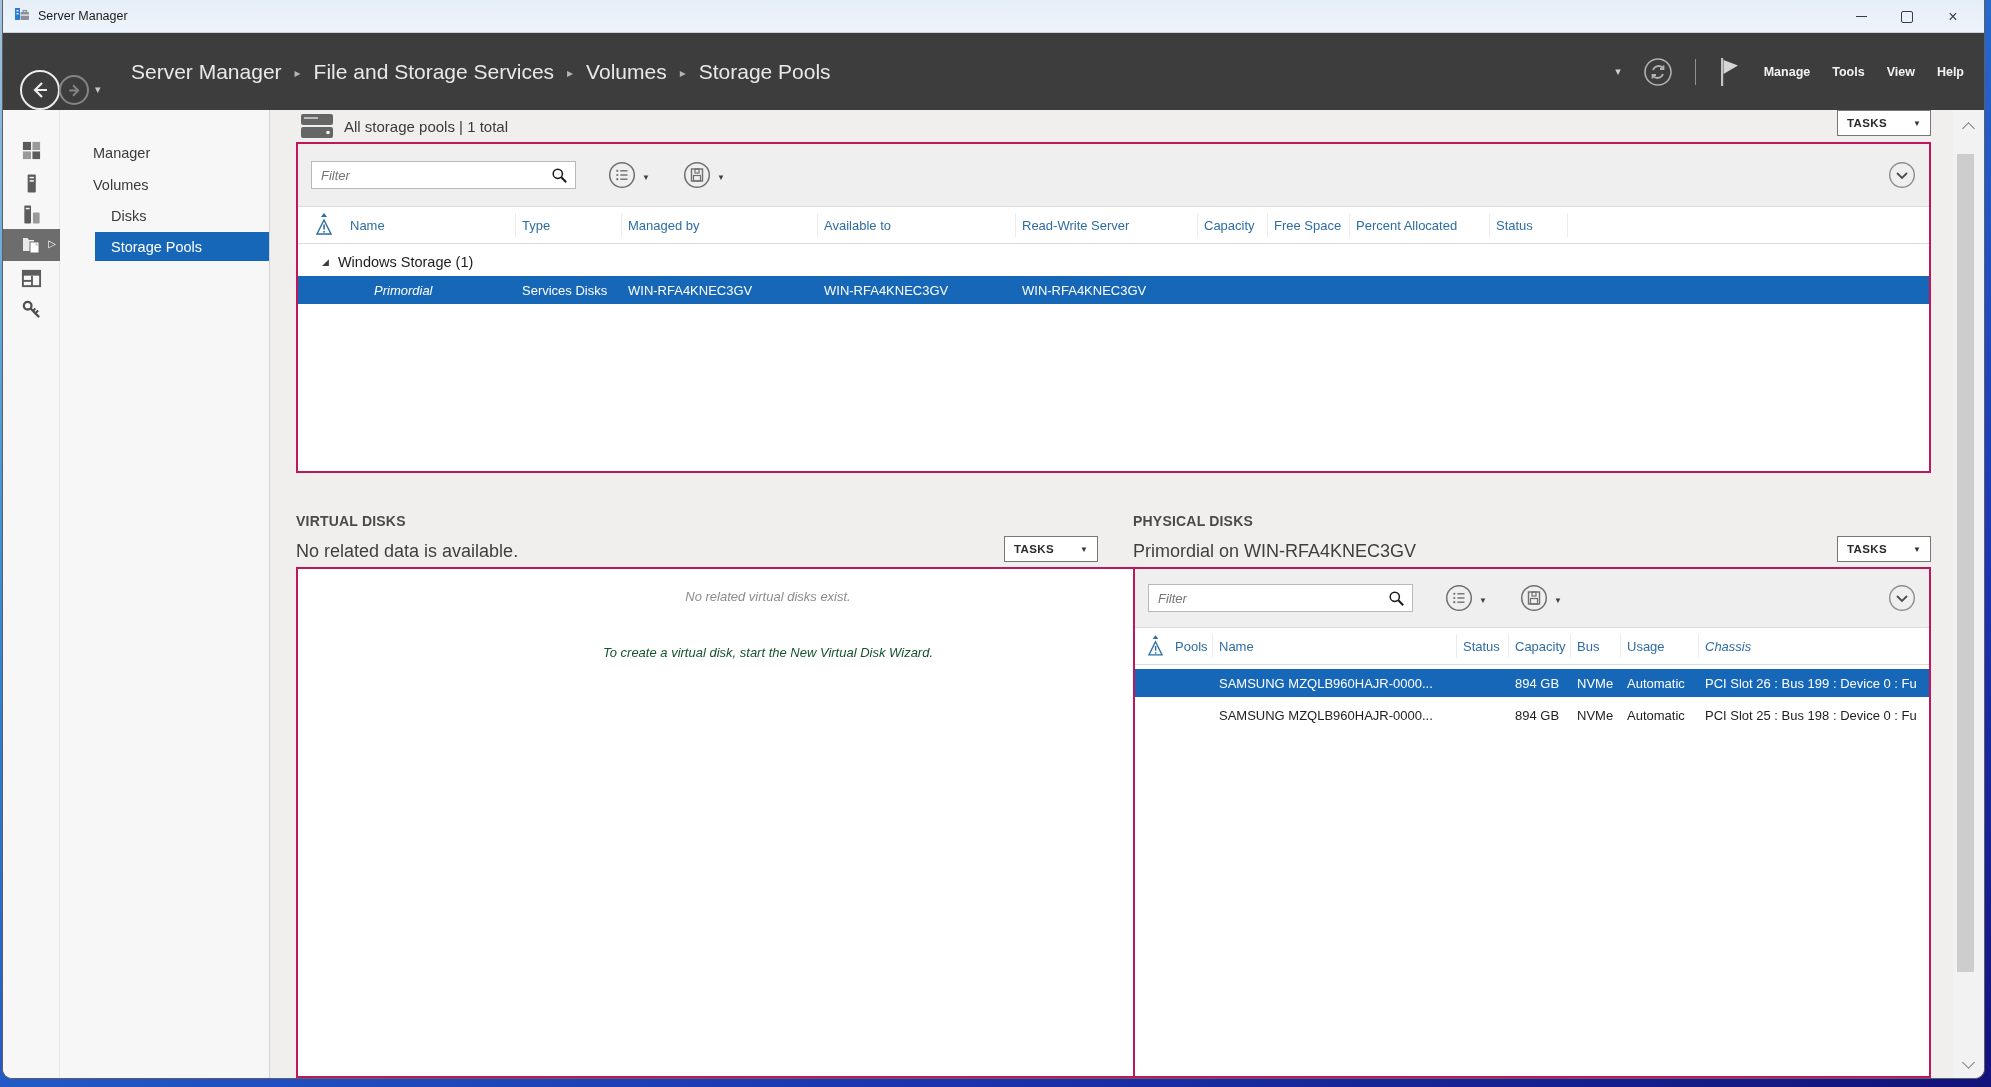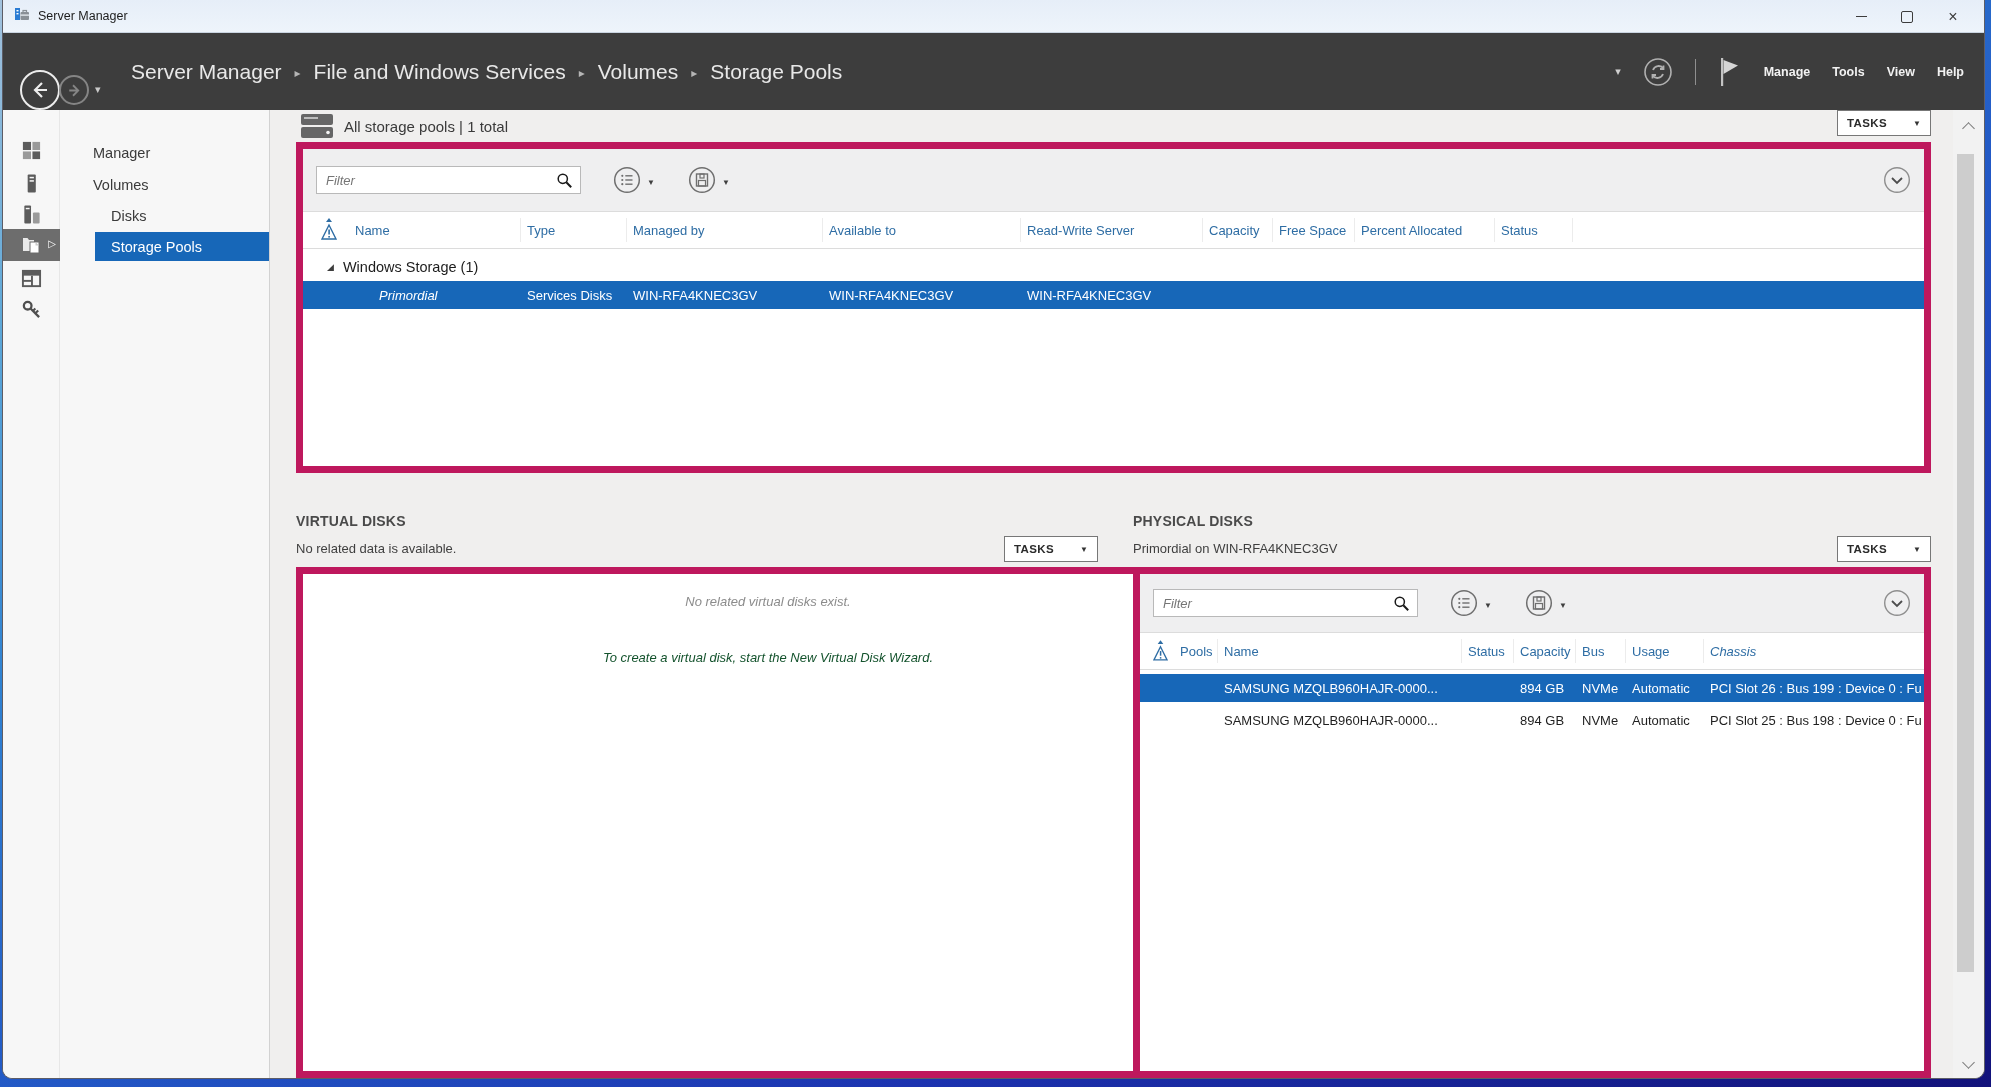--- a/index.html
+++ b/index.html
@@ -50,42 +50,42 @@
   
   .tasks-btn{position:absolute;width:94px;height:26px;background:#fff;border:1px solid #777;box-sizing:border-box;display:flex;align-items:center;justify-content:space-between;padding:0 9px;cursor:default;}
   .tasks-btn .tl{font-size:11.5px;font-weight:700;letter-spacing:.4px;color:#2b2b2b;}
   .tasks-btn .tc{font-size:8px;color:#333;}
   .filterbox{position:absolute;width:265px;height:28px;background:#fff;border:1px solid #b9b9b9;box-sizing:border-box;display:flex;align-items:center;}
   .filterbox input{flex:1;border:none;outline:none;font-size:13px;padding:0 4px 0 9px;font-family:inherit;color:#333;background:transparent;}
   .filterbox input::placeholder{font-style:italic;color:#757575;}
   .filterbox .mag{margin-right:7px;flex:0 0 auto;display:flex;}
   .toolcirc{display:flex;align-items:center;gap:6px;}
   .smallcaret{font-size:8px;color:#3f3f3f;}
-  .panelbox{position:absolute;background:#fff;border:7px solid #be185d;box-sizing:border-box;}
+  .panelbox{position:absolute;background:#fff;border:2px solid #be185d;box-sizing:border-box;}
   .toolbar{position:absolute;left:0;right:0;top:0;background:#efeff0;border-bottom:1px solid #e2e2e2;}
   .collapse-chev{position:absolute;right:13px;}
   
   .pools-grid{display:grid;grid-template-columns:46px 172px 106px 196px 198px 182px 70px 82px 140px 78px auto;}
   .hdr-row{position:absolute;left:0;right:0;height:38px;background:#fff;border-top:1px solid #dcdcdc;border-bottom:1px solid #dcdcdc;box-sizing:border-box;align-items:center;}
   .hdr-cell{font-size:13px;color:#2e6da4;padding-left:6px;height:24px;display:flex;align-items:center;border-right:1px solid #ececec;cursor:default;white-space:nowrap;overflow:hidden;}
   .hdr-cell.noborder{border-right:none;font-style:italic;}
   .hdr-icon-cell{display:flex;align-items:center;justify-content:center;border-right:none;}
   .grp-row{position:absolute;left:0;right:0;height:28px;display:flex;align-items:center;background:#fff;cursor:default;}
   .grp-tri{font-size:9px;color:#3d3d3d;margin:0 9px 0 24px;}
   .grp-lbl{font-size:14.5px;color:#1c1c1c;}
   .data-row{position:absolute;left:0;right:0;height:28px;align-items:center;font-size:13px;color:#1f1f1f;cursor:default;}
   .data-row.selected{background:#1767b8;color:#fff;}
   .cell{padding-left:6px;white-space:nowrap;overflow:hidden;}
   .cell.name-ind{padding-left:30px;}
   .italic{font-style:italic;}
   .statusbar{position:absolute;left:0;right:0;bottom:0;height:23px;background:#f2f2f1;border-top:1px solid #ddd;display:flex;align-items:center;box-sizing:border-box;}
   .statusbar span{font-size:13px;color:#4d4d4d;padding-left:12px;}
   
   .sect-title{position:absolute;font-size:14px;font-weight:700;color:#4a4a4a;letter-spacing:.2px;}
-  .sect-sub{position:absolute;font-size:13px;color:#3f3f3f;}
+  .sect-sub{position:absolute;font-size:18px;color:#3f3f3f;}
   .empty1{position:absolute;left:0;right:0;text-align:center;font-style:italic;font-size:13px;color:#8c8c8c;}
   .empty2{position:absolute;left:0;right:0;text-align:center;font-style:italic;font-size:13px;color:#14532d;cursor:default;}
   .pd-grid{display:grid;grid-template-columns:34px 44px 244px 52px 62px 50px 78px auto;}
   
   .vscroll{position:absolute;right:0;top:110px;bottom:0;width:31px;background:#f2f2f2;}
   .vthumb{position:absolute;left:4px;width:17px;background:#cdcdcd;}
   .chev{display:inline-block;width:8px;height:8px;border-right:1.6px solid #7a7a7a;border-bottom:1.6px solid #7a7a7a;}
   .chev.up{transform:rotate(-135deg);}
   .chev.down{transform:rotate(45deg);}
   .sb-arrow{position:absolute;left:0;width:31px;height:24px;display:flex;align-items:center;justify-content:center;}
@@ -128,21 +128,21 @@
     </div>
     <div class="navcirc fwd">
       <svg width="15" height="15" viewBox="0 0 20 20">
           <path d="M8 3 L15 10 L8 17 M15 10 L3 10" stroke="#858585" stroke-width="2.4" fill="none"></path>
         </svg>
     </div>
     <span class="nav-caret">▾</span>
     <div class="breadcrumb">
       <span class="crumb">Server Manager</span>
       <span class="crumbsep">▸</span>
-      <span class="crumb">File and Windows Services</span>
+      <span class="crumb">File and Storage Services</span>
       <span class="crumbsep">▸</span>
       <span class="crumb">Volumes</span>
       <span class="crumbsep">▸</span>
       <span class="crumb">Storage Pools</span>
     </div>
     <div class="navright">
       <span class="caret2">▾</span>
       <span style="display:flex;">
         <svg width="30" height="30" viewBox="0 0 30 30">
             <circle cx="15" cy="15" r="13" stroke="#b0b0b0" stroke-width="1.6" fill="none"></circle>

